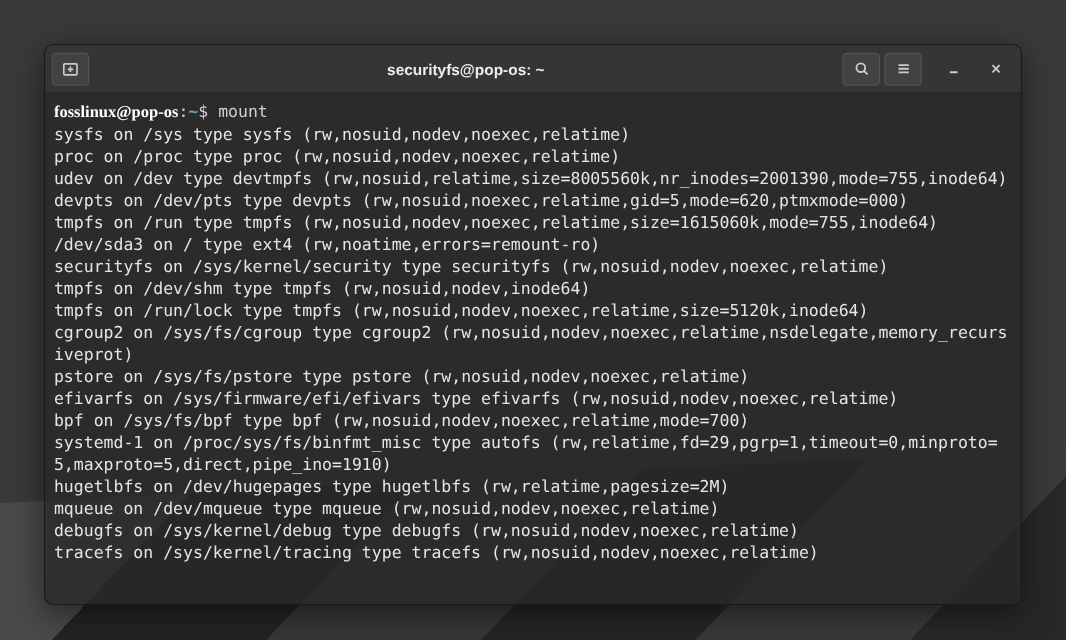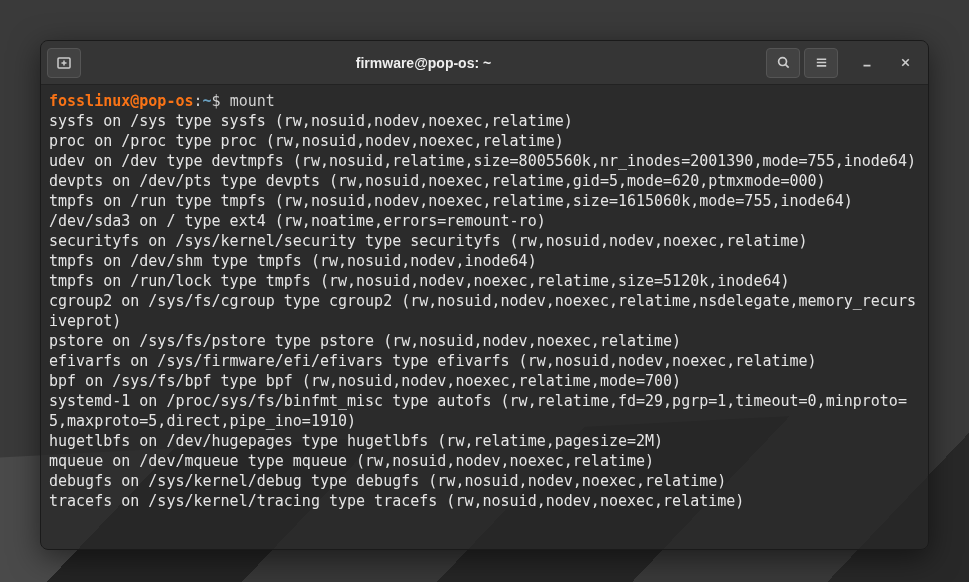--- a/index.html
+++ b/index.html
@@ -82,21 +82,21 @@
     line-height: 20px;
     color: #d0d0d0;
     overflow-y: auto;
     white-space: pre-wrap;
     word-break: break-all;
     position: relative;
   }
   .terminal-body::-webkit-scrollbar { width: 10px; }
   .terminal-body::-webkit-scrollbar-track { background: transparent; }
   .terminal-body::-webkit-scrollbar-thumb { background: #616161; border-radius: 5px; }
-  .prompt-user { color: #f97316; font-weight: bold; }
+  .prompt-user { color: #ffffff; font-weight: bold; font-family: Liberation Serif, serif; }
   .prompt-colon { color: #d0d0d0; }
   .prompt-path { color: #6aa0c0; font-weight: bold; }
   .prompt-dollar { color: #d0d0d0; }
   .output-line { color: #e5e5e5; }
   svg { display: block; }
 </style>
 </head>
 <body>
 
 <div class="desktop-bg"></div>
@@ -107,21 +107,21 @@
     <button class="titlebar-btn boxed">
       <span>
         <svg width="16" height="16" viewBox="0 0 16 16" fill="none" stroke="#ccc" stroke-width="1.5">
           <rect x="2" y="3" width="12" height="10" rx="1"></rect>
           <line x1="8" y1="5.5" x2="8" y2="10.5"></line>
           <line x1="5.5" y1="8" x2="10.5" y2="8"></line>
         </svg>
       </span>
     </button>
 
-    <div class="titlebar-title">firmware@pop-os: ~</div>
+    <div class="titlebar-title">securityfs@pop-os: ~</div>
 
     <button class="titlebar-btn boxed">
       <span>
         <svg width="15" height="15" viewBox="0 0 16 16" fill="none" stroke="#ccc" stroke-width="1.8">
           <circle cx="7" cy="7" r="4.2"></circle>
           <line x1="10.2" y1="10.2" x2="13.5" y2="13.5"></line>
         </svg>
       </span>
     </button>
 

